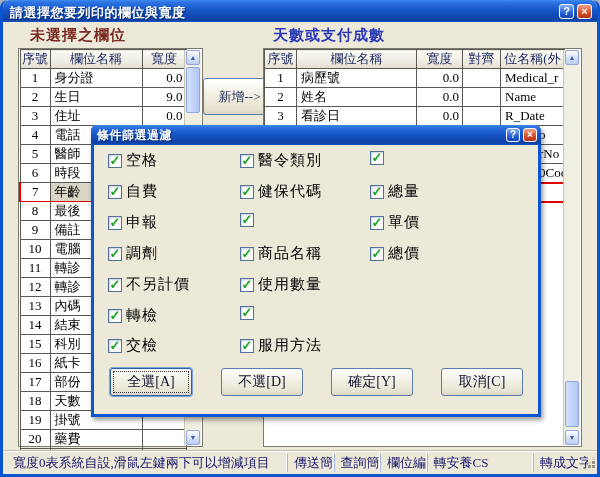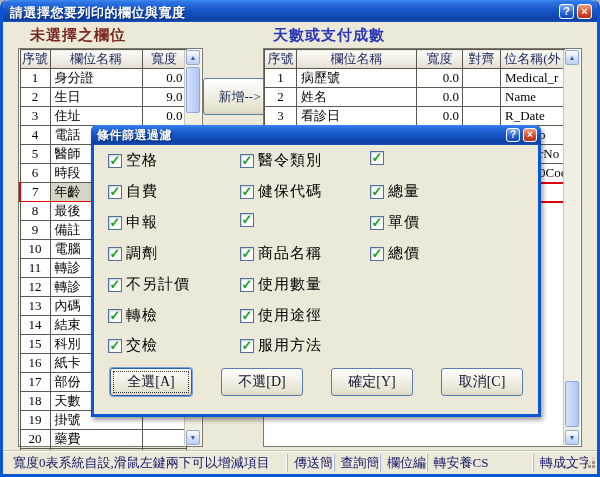--- a/index.html
+++ b/index.html
@@ -364,21 +364,20 @@
       <label class="cb c1 r3">
           <span class="box">✓</span>
           <span class="lbl">商品名稱</span>
         </label>
       <label class="cb c1 r4">
           <span class="box">✓</span>
           <span class="lbl">使用數量</span>
         </label>
       <label class="cb c1 r5">
           <span class="box">✓</span>
-          <span class="lbl">使用途徑</span>
         </label>
       <label class="cb c1 r6">
           <span class="box">✓</span>
           <span class="lbl">服用方法</span>
         </label>
 
       <label class="cb c2 r0">
           <span class="box">✓</span>
         </label>
       <label class="cb c2 r1">

